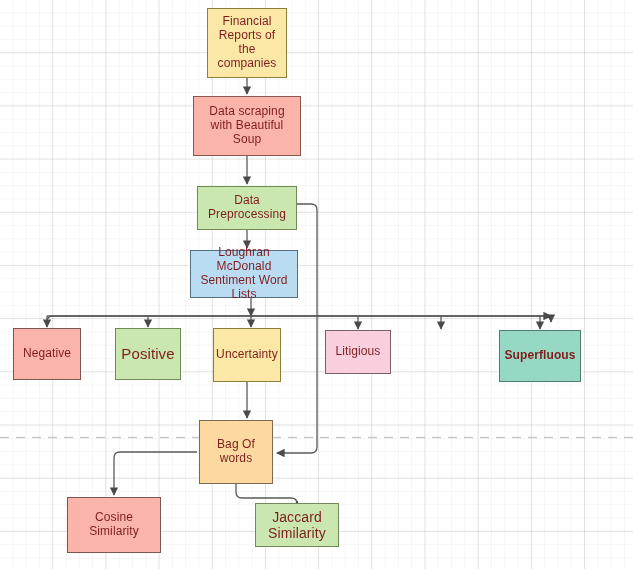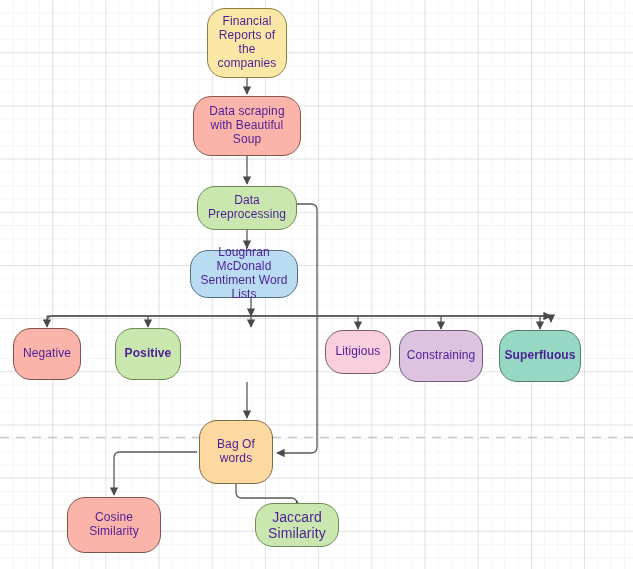--- a/index.html
+++ b/index.html
@@ -18,24 +18,24 @@
       linear-gradient(to bottom, rgba(0,0,0,0.085) 1px, transparent 1px),
       linear-gradient(to right, rgba(0,0,0,0.035) 1px, transparent 1px),
       linear-gradient(to bottom, rgba(0,0,0,0.035) 1px, transparent 1px);
     background-size:53.2px 53.2px, 53.2px 53.2px, 13.3px 13.3px, 13.3px 13.3px;
     background-position:-1px -1px, -1px -1px, -1px -1px, -1px -1px;
   }
   #edges{position:absolute;left:0;top:0;width:633px;height:569px;}
   .node{
     position:absolute;
     box-sizing:border-box;
-    border-radius:18px;
+    border-radius:0;
     display:flex;align-items:center;justify-content:center;
     text-align:center;
-    color:#4c1d95;
+    color:#7f1d1d;
     line-height:1.16;
     letter-spacing:.1px;
     z-index:3;
   }
   .node span{display:block;padding:0 3px;}
 </style>
 </head>
 <body>
 
 <div id="canvas">
@@ -86,28 +86,28 @@
   </div>
   <div class="node" id="n2" style="left: 197px; top: 186px; width: 100px; height: 44px; background: rgb(203, 231, 176); border: 1.6px solid rgb(111, 138, 85); font-size: 12px;">
     <span>Data Preprocessing</span>
   </div>
   <div class="node" id="n3" style="left: 190px; top: 250px; width: 108px; height: 48px; background: rgb(186, 220, 242); border: 1.6px solid rgb(85, 112, 127); font-size: 12px;">
     <span>Loughran McDonald Sentiment Word Lists</span>
   </div>
   <div class="node" id="n4" style="left: 13px; top: 328px; width: 68px; height: 52px; background: rgb(251, 180, 170); border: 1.6px solid rgb(125, 86, 81); font-size: 12px;">
     <span>Negative</span>
   </div>
-  <div class="node" id="n5" style="left: 115px; top: 328px; width: 66px; height: 52px; background: rgb(203, 231, 176); border: 1.6px solid rgb(111, 138, 85); font-size: 12px; font-weight: bold;">
+  <div class="node" id="n5" style="left: 115px; top: 328px; width: 66px; height: 52px; background: rgb(203, 231, 176); border: 1.6px solid rgb(111, 138, 85); font-size: 15px;">
     <span>Positive</span>
+  </div>
+  <div class="node" id="n6" style="left: 213px; top: 328px; width: 68px; height: 54px; background: rgb(251, 232, 166); border: 1.6px solid rgb(138, 127, 61); font-size: 12px;">
+    <span>Uncertainty</span>
   </div>
   <div class="node" id="n7" style="left: 325px; top: 330px; width: 66px; height: 44px; background: rgb(249, 207, 221); border: 1.6px solid rgb(125, 94, 104); font-size: 12px;">
     <span>Litigious</span>
-  </div>
-  <div class="node" id="n8" style="left: 399px; top: 330px; width: 84px; height: 52px; background: rgb(220, 195, 224); border: 1.6px solid rgb(111, 92, 120); font-size: 12px;">
-    <span>Constraining</span>
   </div>
   <div class="node" id="n9" style="left: 499px; top: 330px; width: 82px; height: 52px; background: rgb(151, 216, 196); border: 1.6px solid rgb(79, 127, 114); font-size: 12px; font-weight: bold;">
     <span>Superfluous</span>
   </div>
   <div class="node" id="n10" style="left: 199px; top: 420px; width: 74px; height: 64px; background: rgb(252, 217, 161); border: 1.6px solid rgb(125, 106, 74); font-size: 12px; align-items: center;">
     <span>Bag Of words</span>
   </div>
   <div class="node" id="n11" style="left: 67px; top: 497px; width: 94px; height: 56px; background: rgb(251, 180, 170); border: 1.6px solid rgb(125, 86, 81); font-size: 12px;">
     <span>Cosine Similarity</span>
   </div>

